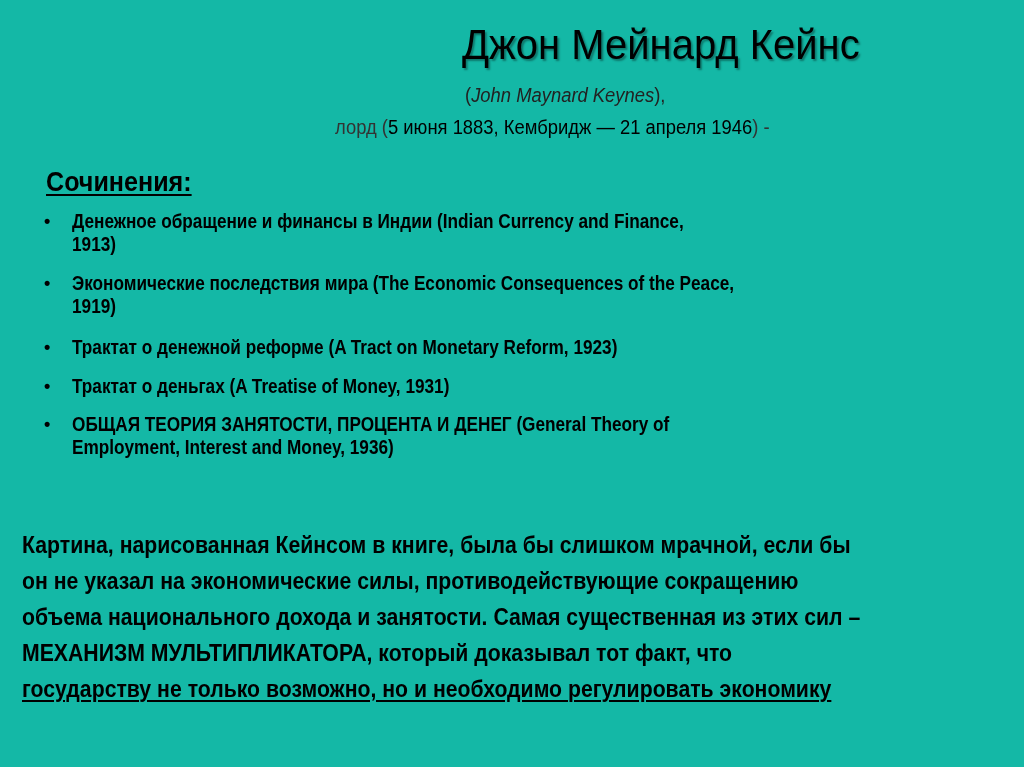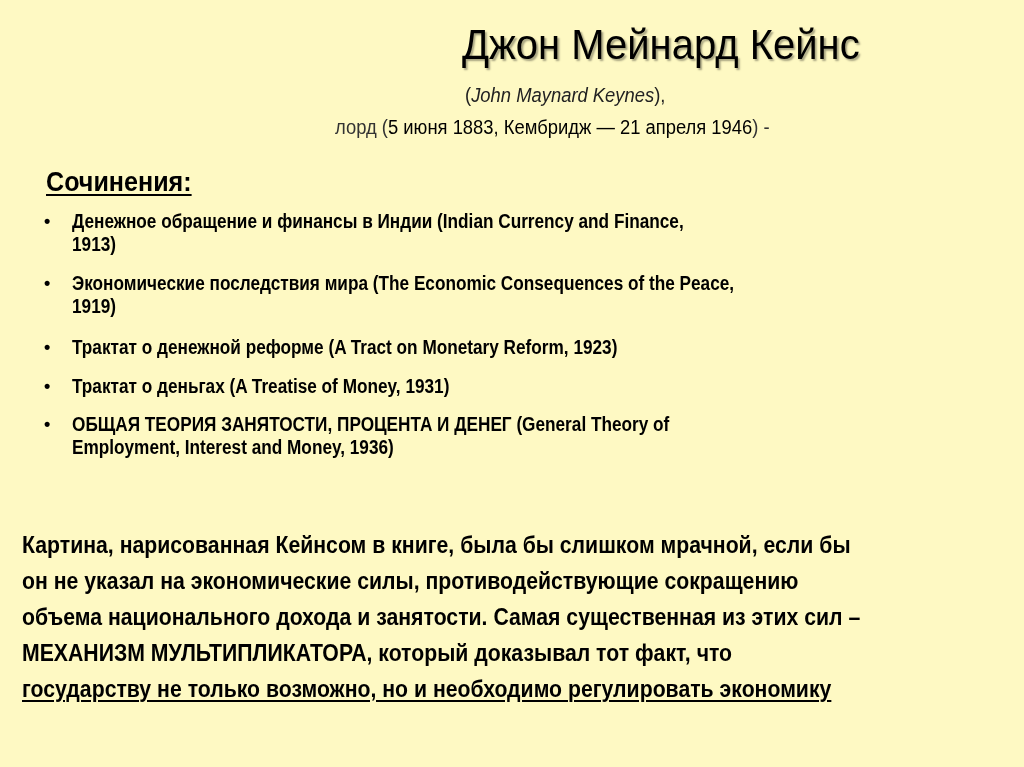--- a/index.html
+++ b/index.html
@@ -13,21 +13,21 @@
     position: relative;
     overflow: hidden;
     font-family: "Liberation Sans", "DejaVu Sans", sans-serif;
     color: #000000;
   }
   .slide {
     position: absolute;
     left: 0; top: 0;
     width: 1024px;
     height: 767px;
-    background: #fef9c3;
+    background: #14b8a6;
     text-decoration: underline;
   }
   .title {
     position: absolute;
     left: 462px;
     top: 16px;
     width: 440px;
     font-size: 43px;
     line-height: 56px;
     font-weight: normal;

